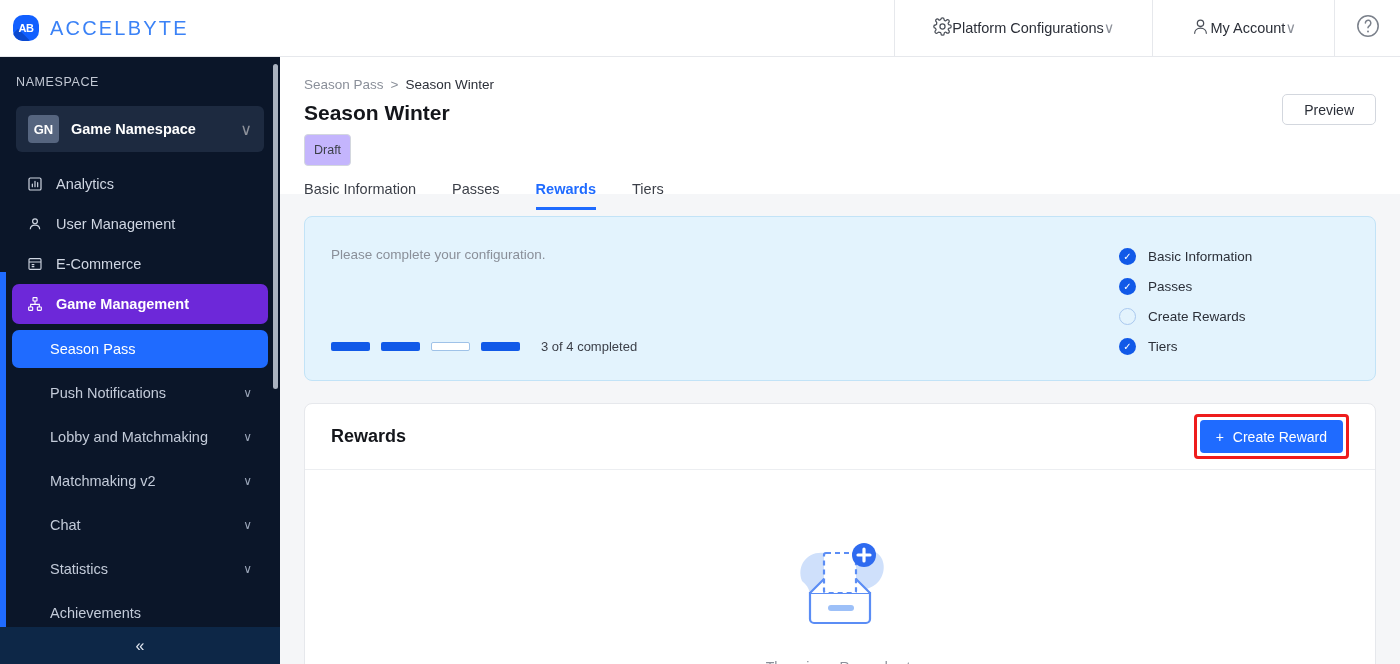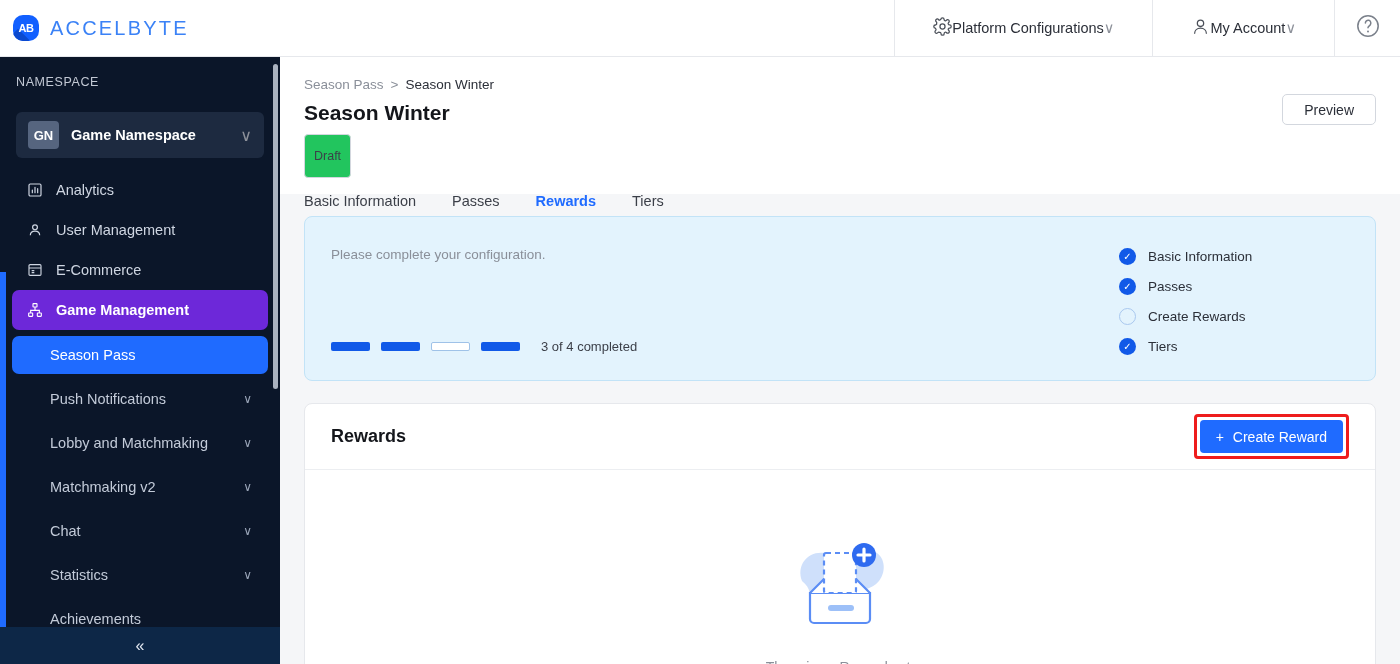--- a/index.html
+++ b/index.html
@@ -49,21 +49,21 @@
   }
   .side-accent {
     position: absolute; left: 0; top: 215px; width: 6px; height: 392px;
     background: #1f6bff;
   }
   .side-scroll {
     position: absolute; top: 0; left: 0; width: 280px; height: 607px; overflow: hidden;
   }
   .ns-label {
     color: #c3c9d4; font-size: 12.5px; letter-spacing: 0.6px;
-    padding: 18px 0 23px 16px;
+    padding: 18px 0 17px 16px;
     border-radius: 12px;
   }
   .ns-box {
     margin: 0 16px 12px 16px; height: 46px; background: #1d2a40; border-radius: 6px;
     display: flex; align-items: center; padding: 0 12px; gap: 12px; cursor: pointer;
   }
   .ns-badge {
     width: 31px; height: 28px; border-radius: 4px; background: #56657f;
     color: #ffffff; font-size: 13px; font-weight: bold;
     display: flex; align-items: center; justify-content: center;
@@ -100,21 +100,21 @@
     position: absolute; top: 57px; left: 280px; width: 1120px; height: 607px;
     background: #f5f6f8; overflow: hidden;
   }
   .page-head { background: #ffffff; padding: 20px 24px 0 24px; height: 137px; position: relative; }
   .crumbs { font-size: 13.5px; color: #8a8f99; display: flex; gap: 7px; align-items: center; }
   .crumbs .c-link { color: #8a8f99; cursor: pointer; }
   .crumbs .c-cur { color: #2b2f38; }
   .page-title { font-size: 21px; font-weight: bold; color: #14161b; margin-top: 9px; }
   .status-chip {
     display: inline-block; margin-top: 9px; border: 1px solid #d3d7de;
-    border-radius: 4px; padding: 14px 9px; font-size: 12.5px; color: #3b3f48; background:#22c55e;
+    border-radius: 4px; padding: 8px 9px; font-size: 12.5px; color: #3b3f48; background:#c4b5fd;
   }
   .tabs { display: flex; gap: 36px; margin-top: 15px; }
   .tab {
     font-size: 14.5px; color: #3b3f48; padding-bottom: 10px;
     border-bottom: 3px solid transparent; cursor: pointer;
   }
   .tab.active { color: #1f6bff; font-weight: bold; border-bottom-color: #1f6bff; }
   .head-actions { position: absolute; right: 24px; top: 37px; display: flex; gap: 12px; }
   .btn-outline {
     border: 1px solid #d3d7de; background: #fff; color: #2b2f38;

